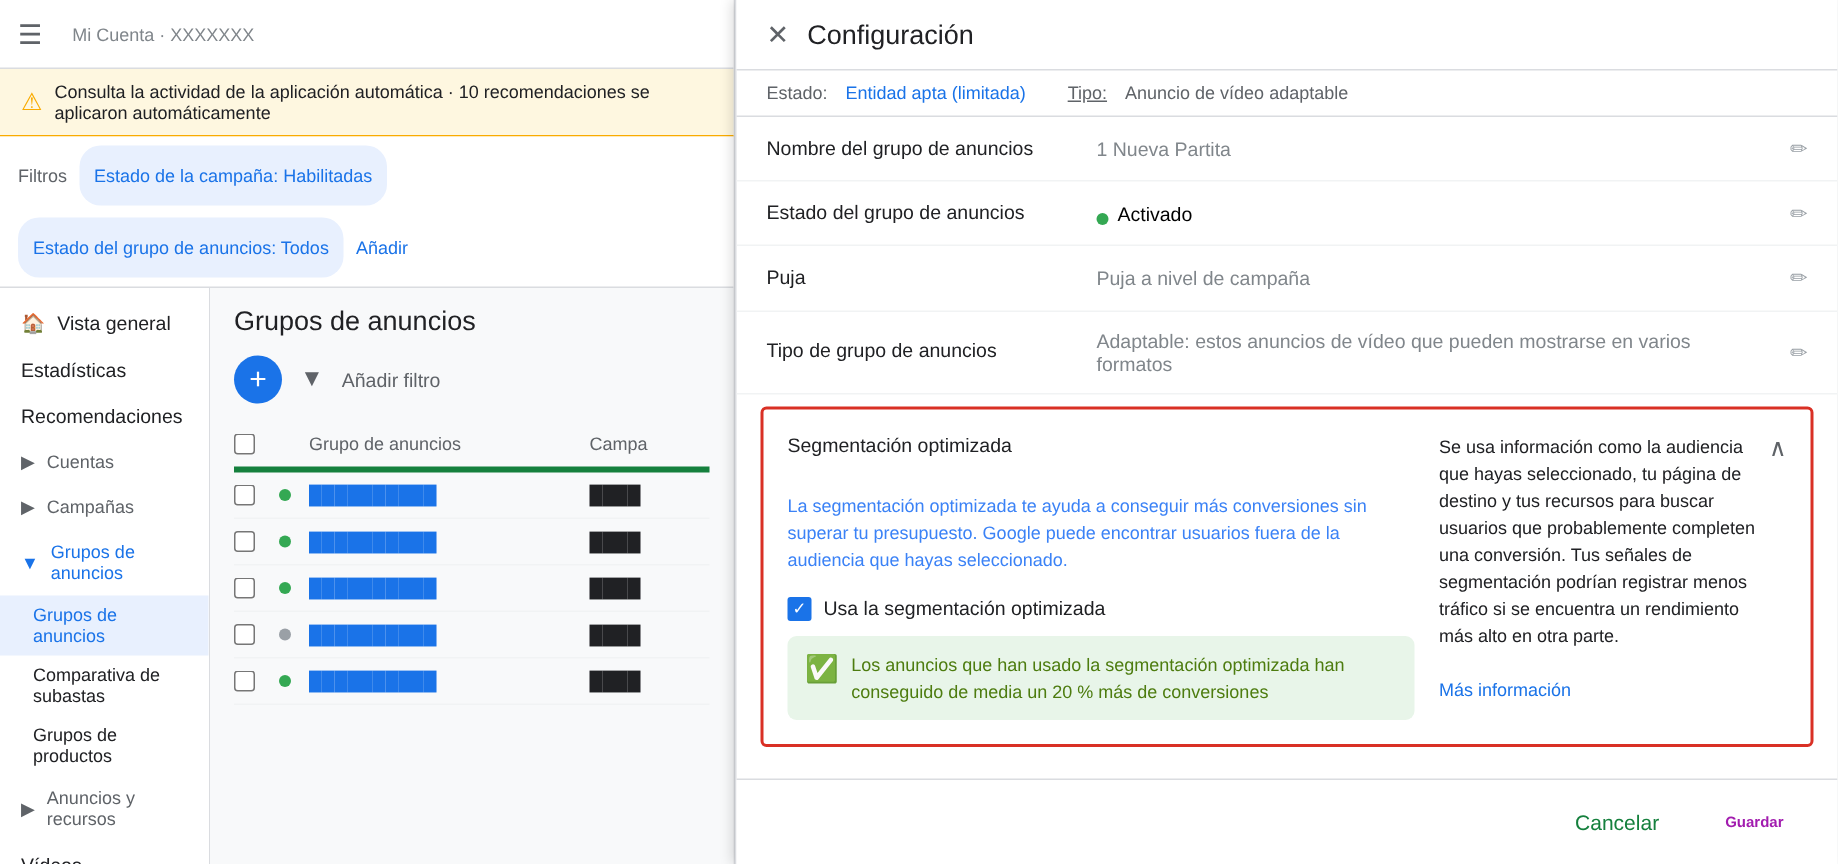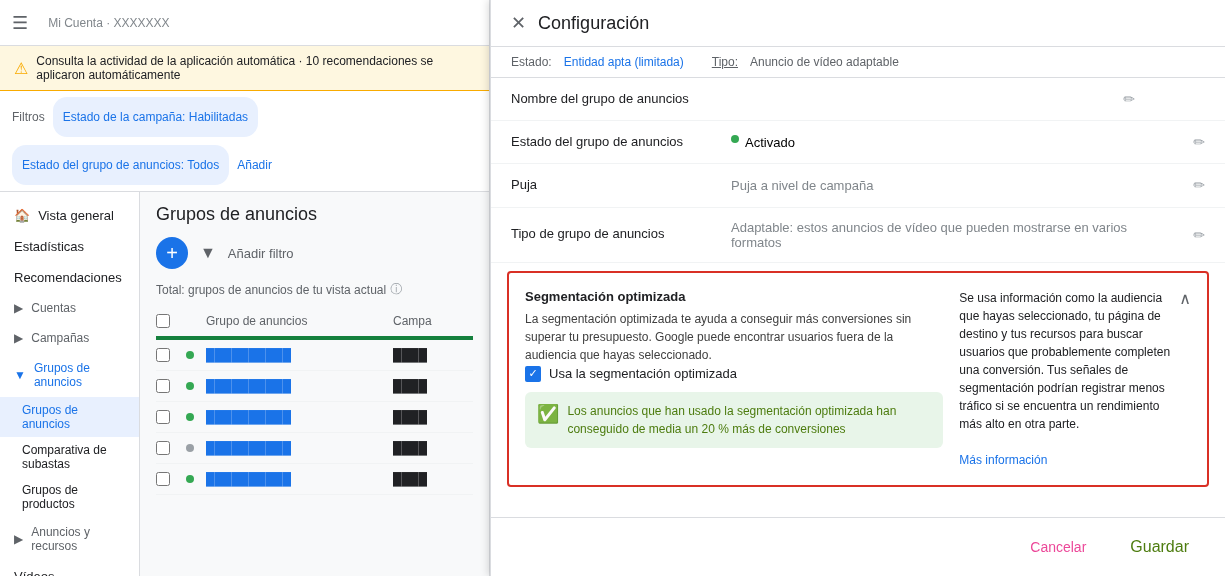--- a/index.html
+++ b/index.html
@@ -59,42 +59,42 @@
     .modal-status-bar { display: flex; align-items: center; gap: 12px; padding: 8px 20px; border-bottom: 1px solid #dadce0; font-size: 12px; color: #5f6368; }
     .status-link { color: #1a73e8; text-decoration: none; cursor: pointer; }
 
     .modal-body { flex: 1; overflow-y: auto; padding: 0; }
 
     .form-row { display: grid; grid-template-columns: 180px 1fr 30px; align-items: center; padding: 12px 20px; border-bottom: 1px solid #f1f3f4; gap: 40px; }
     .form-label { font-size: 13px; color: #202124; font-weight: 500; line-height: 1.4; }
     .form-value { font-size: 13px; color: #80868b; }
     .edit-icon { color: #9aa0a6; font-size: 14px; cursor: pointer; text-align: right; }
 
-    .status-active { display: flex; align-items: flex-start; gap: 6px; }
+    .status-active { display: flex; align-items: flex-end; gap: 6px; }
     .status-dot-green { width: 8px; height: 8px; border-radius: 50%; background: #34a853; }
 
     
     .segmentacion-section { border: 2px solid #d93025; margin: 8px 16px; border-radius: 4px; padding: 16px; }
     .segmentacion-header { display: flex; justify-content: space-between; align-items: flex-start; }
     .segmentacion-left { flex: 1; padding-right: 16px; }
     .segmentacion-right { width: 220px; font-size: 12px; color: #202124; line-height: 1.5; }
-    .segmentacion-title { font-size: 13px; font-weight: 700; color: #202124; margin-bottom: 6px; }
-    .segmentacion-desc { font-size: 12px; color: #404040; line-height: 1.5; margin-bottom: 2px; }
+    .segmentacion-title { font-size: 13px; font-weight: 400; color: #202124; margin-bottom: 24px; }
+    .segmentacion-desc { font-size: 12px; color: #3b82f6; line-height: 1.5; margin-bottom: 16px; }
     .checkbox-row { display: flex; align-items: center; gap: 8px; margin-bottom: 10px; }
     .checkbox-blue { width: 16px; height: 16px; background: #1a73e8; border-radius: 2px; display: flex; align-items: center; justify-content: center; color: #fff; font-size: 11px; flex-shrink: 0; }
     .checkbox-label { font-size: 13px; color: #202124; }
     .info-box { background: #e8f5e9; border-radius: 6px; padding: 10px 12px; display: flex; align-items: flex-start; gap: 8px; }
     .check-circle { color: #34a853; font-size: 18px; flex-shrink: 0; margin-top: 1px; }
     .info-text { font-size: 12px; color: #4d7c0f; line-height: 1.5; }
     .collapse-icon { color: #5f6368; font-size: 16px; cursor: pointer; }
     .more-info-link { color: #1a73e8; text-decoration: none; cursor: pointer; font-size: 12px; }
 
     .modal-footer { display: flex; justify-content: flex-end; gap: 12px; padding: 12px 20px; border-top: 1px solid #dadce0; background: #fff; }
-    .cancel-btn { font-size: 14px; color: #ec4899; background: none; border: none; cursor: pointer; padding: 8px 16px; }
-    .save-btn { font-size: 16px; color: #4d7c0f; background: none; border: none; cursor: pointer; padding: 8px 16px; font-weight: 400; }
+    .cancel-btn { font-size: 14px; color: #15803d; background: none; border: none; cursor: pointer; padding: 8px 16px; }
+    .save-btn { font-size: 10px; color: #a21caf; background: none; border: none; cursor: pointer; padding: 8px 16px; font-weight: 700; }
   </style>
 </head>
 <body>
 
 <div class="left-panel">
 
   <div class="top-bar">
     <span class="hamburger">☰</span>
     <span class="account-info" style="color:#80868b;font-size:12px;">Mi Cuenta · XXXXXXX</span>
   </div>
@@ -158,24 +158,20 @@
     </div>
 
     <div class="main-content">
       <div class="page-title">Grupos de anuncios</div>
       <div class="toolbar">
         <div class="add-btn">+</div>
         <span class="filter-icon-btn">▼</span>
         <span class="add-filter-text">Añadir filtro</span>
       </div>
 
-      <div class="total-row">
-        <span>Total: grupos de anuncios de tu vista actual</span>
-        <span style="color:#9aa0a6;">ⓘ</span>
-      </div>
 
       <div class="table-header">
         <input type="checkbox" style="width: 14px; height: 14px;">
         <span></span>
         <span>Grupo de anuncios</span>
         <span>Campa</span>
       </div>
 
       <div class="table-row">
         <input type="checkbox" style="width: 14px; height: 14px;">
@@ -222,20 +218,21 @@
     <span>Estado:</span>
     <a class="status-link">Entidad apta (limitada)</a>
     <span style="margin-left:16px;text-decoration:underline;">Tipo:</span>
     <span>Anuncio de vídeo adaptable</span>
   </div>
 
   <div class="modal-body">
 
     <div class="form-row">
       <span class="form-label">Nombre del grupo de anuncios</span>
+      <span class="form-value">1 Nueva Partita</span>
       <span class="edit-icon">✏</span>
     </div>
 
     <div class="form-row">
       <span class="form-label">Estado del grupo de anuncios</span>
       <div class="status-active">
         <span class="status-dot-green"></span>
         <span>Activado</span>
       </div>
       <span class="edit-icon">✏</span>

